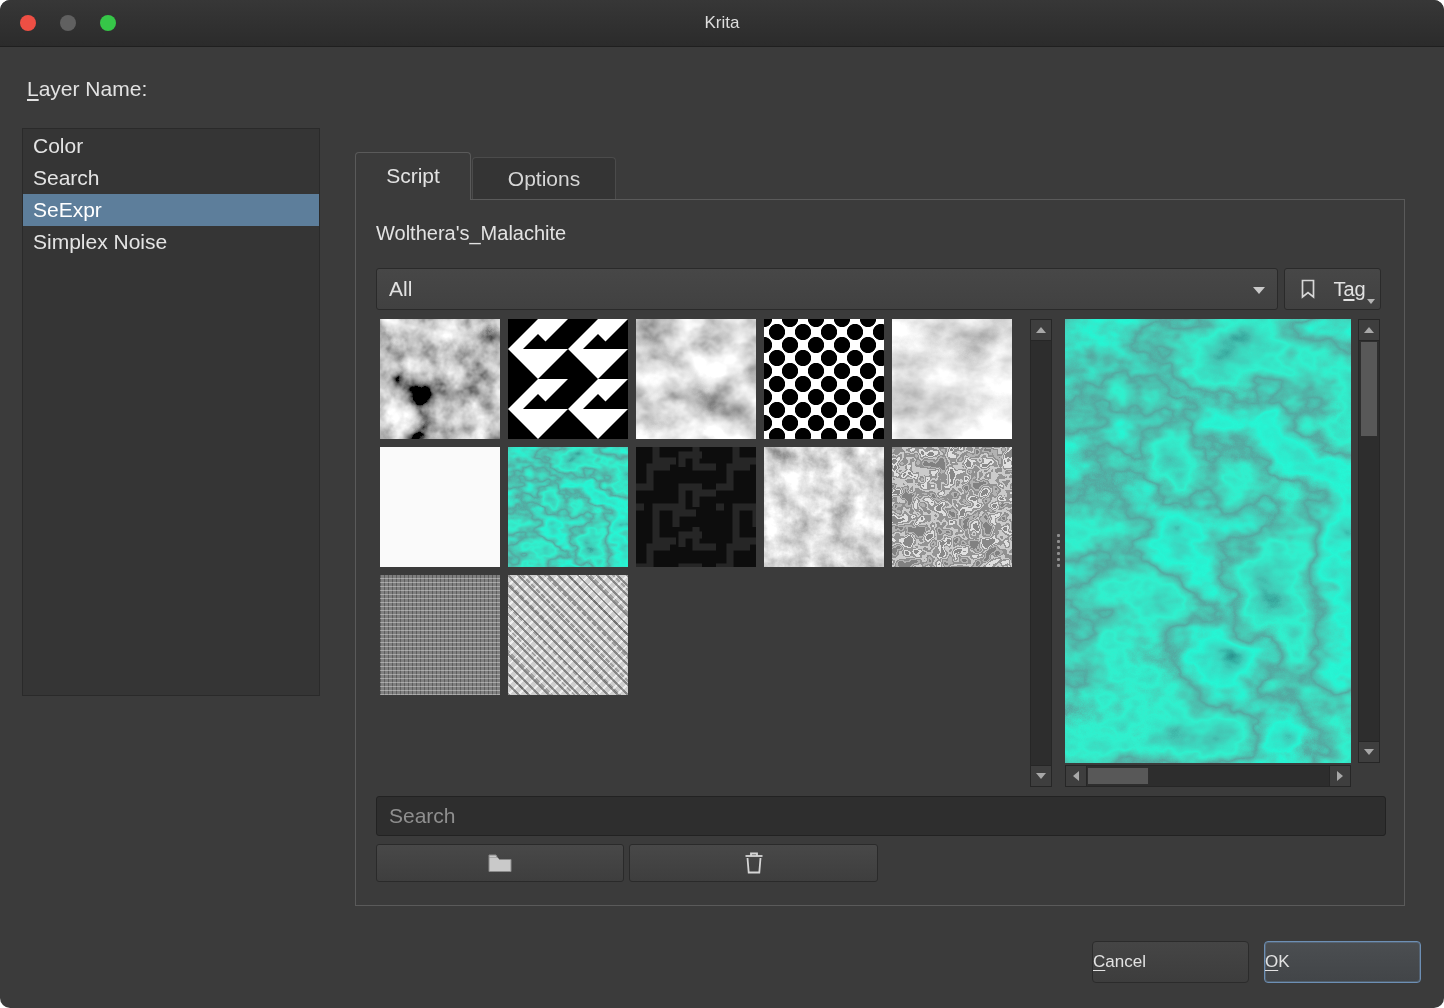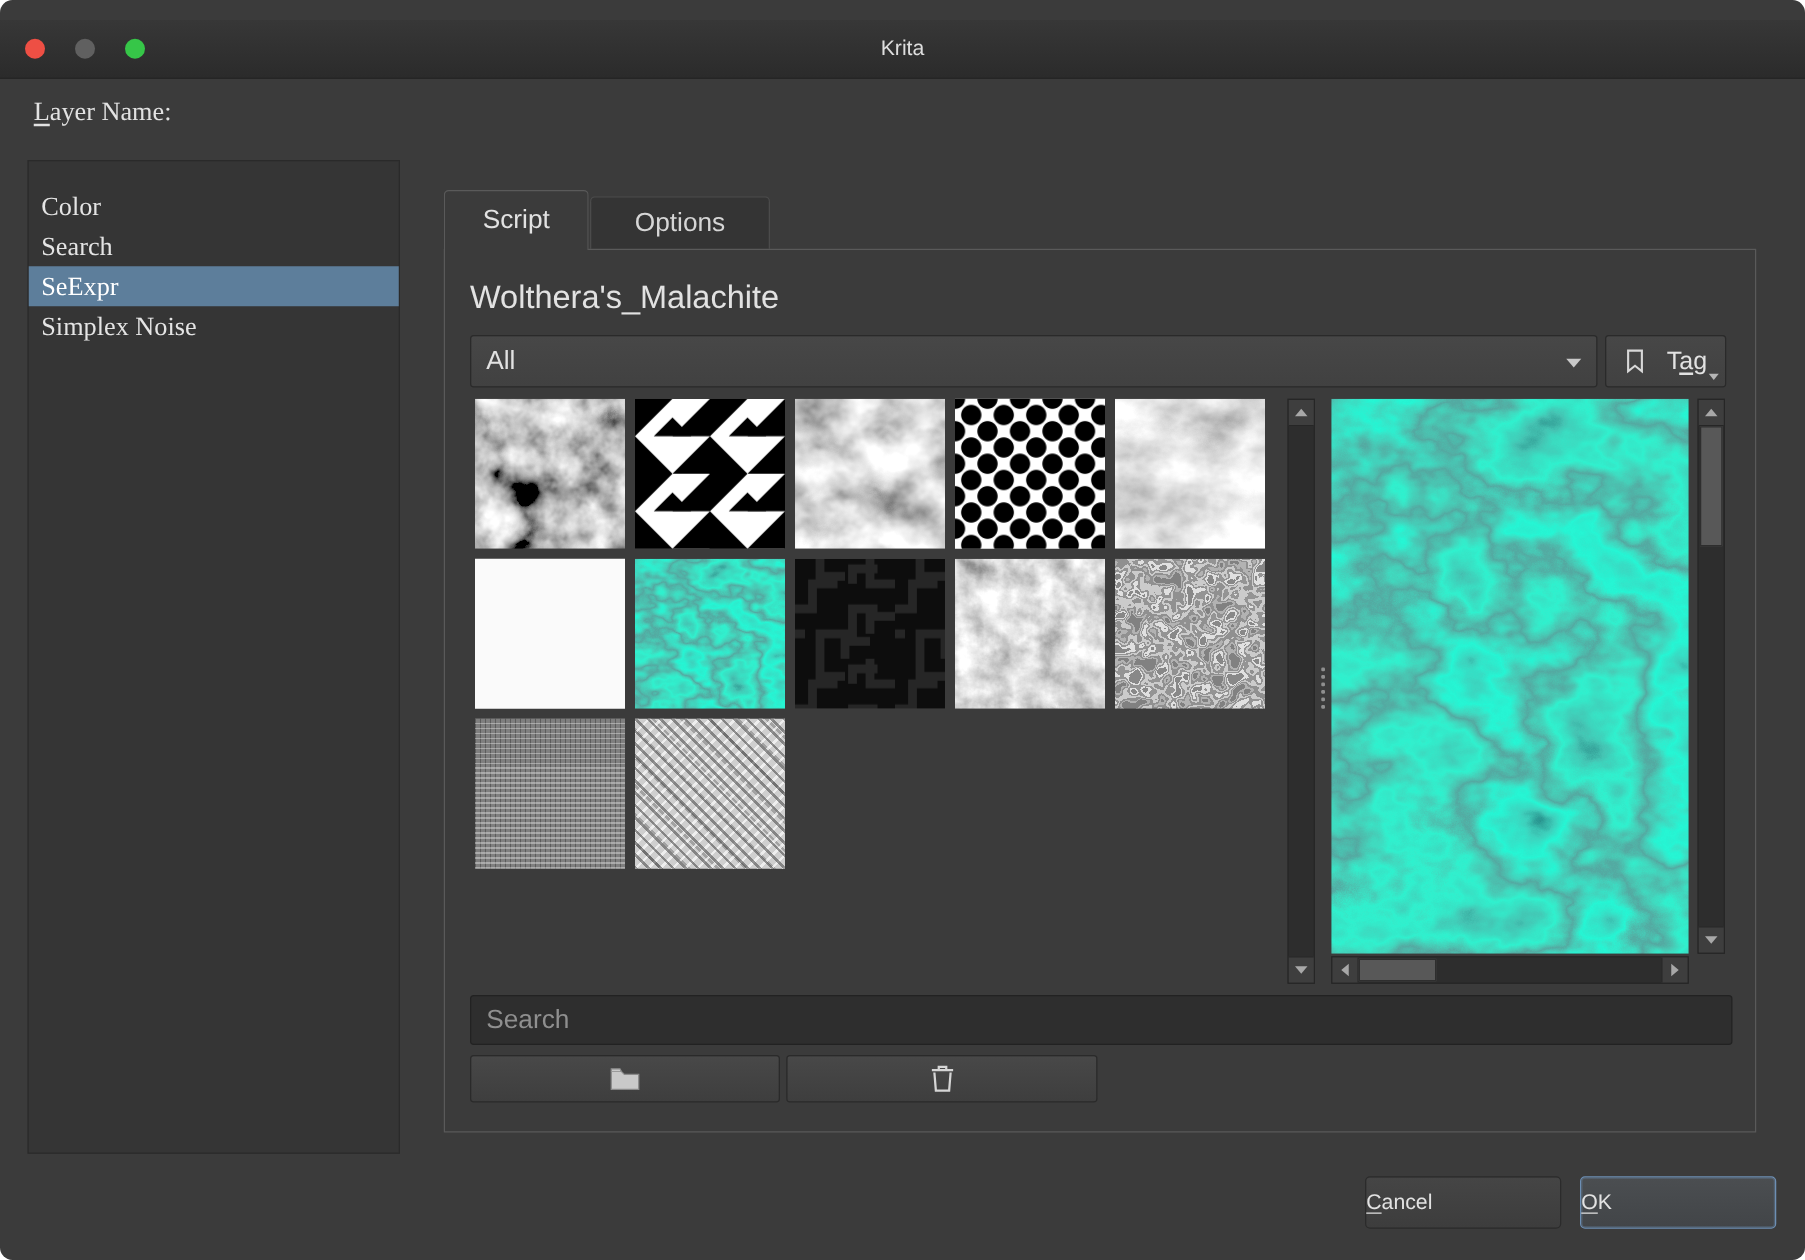--- a/index.html
+++ b/index.html
@@ -11,49 +11,49 @@
     --frame:#5a5a5a; --track:#2d2d2d; --sbbtn:#3e3e3e; --thumb:#585858;
   }
   html,body{margin:0;padding:0;background:#fff;}
   .window{
     position:relative;width:1444px;height:1008px;background:var(--bg);
     border-radius:10px;overflow:hidden;
     font-family:"Liberation Sans","DejaVu Sans",sans-serif;color:var(--text);
     -webkit-font-smoothing:antialiased;
   }
   
-  .titlebar{position:absolute;left:0;top:16px;right:0;height:46px;
+  .titlebar{position:absolute;left:0;top:0;right:0;height:46px;
     background:linear-gradient(var(--titlebar-top),var(--titlebar-bot));
     border-bottom:1px solid #1f1f1f;}
   .title{line-height:46px;text-align:center;font-size:17px;color:#dedede;}
   .light{position:absolute;top:15px;width:16px;height:16px;border-radius:50%;}
   .light.red{left:20px;background:#ee4f44;}
   .light.gray{left:60px;background:#606060;}
   .light.green{left:100px;background:#36c648;}
   
-  .layer-label{position:absolute;left:27px;top:77px;font-size:21px;font-family:Liberation Serif, serif;}
+  .layer-label{position:absolute;left:27px;top:77px;font-size:21px;}
   .layer-input{position:absolute;left:190px;top:68px;width:1233px;height:44px;
     box-sizing:border-box;background:var(--input-bg);border:1px solid var(--input-border);
     border-radius:4px;color:#ececec;font-size:21px;padding:0 14px;outline:none;
     font-family:inherit;}
   
-  .typelist{position:absolute;left:22px;top:128px;width:298px;height:795px;
-    box-sizing:border-box;background:var(--list-bg);border:1px solid #2a2a2a;padding-top:20px;font-family:Liberation Serif, serif;}
+  .typelist{position:absolute;left:22px;top:128px;width:298px;height:568px;
+    box-sizing:border-box;background:var(--list-bg);border:1px solid #2a2a2a;padding-top:1px;}
   .typelist .item{height:32px;line-height:32px;padding:0 10px;font-size:21px;color:#e4e4e4;cursor:default;}
   .typelist .item.selected{background:var(--sel);color:#fff;}
   
   .tab{position:absolute;text-align:center;box-sizing:border-box;cursor:default;
     border-radius:4px 4px 0 0;font-size:21px;}
   .tab.active{left:355px;top:152px;width:116px;height:48px;line-height:46px;
     background:var(--bg);border:1px solid var(--frame);border-bottom:none;z-index:3;}
   .tab.inactive{left:472px;top:157px;width:144px;height:43px;line-height:41px;
     background:#343434;border:1px solid #4b4b4b;border-bottom:none;color:#d6d6d6;z-index:1;}
   .panel{position:absolute;left:355px;top:199px;width:1050px;height:707px;
     box-sizing:border-box;border:1px solid var(--frame);background:var(--bg);z-index:2;}
-  .res-name{position:absolute;left:20px;top:22px;font-size:26px;}
+  .res-name{position:absolute;left:20px;top:22px;font-size:20px;}
   
   .combo{position:absolute;left:20px;top:68px;width:902px;height:42px;box-sizing:border-box;
     background:linear-gradient(#474747,#414141);border:1px solid var(--btn-border);
     border-radius:3px;line-height:40px;padding:0 12px;font-size:21px;}
   .combo .arr-down{position:absolute;right:12px;top:18px;}
   .arr-down{width:0;height:0;border-left:6px solid transparent;border-right:6px solid transparent;border-top:7px solid #c9c9c9;}
   .tag-btn{position:absolute;left:928px;top:68px;width:97px;height:42px;box-sizing:border-box;
     background:linear-gradient(#474747,#414141);border:1px solid var(--btn-border);border-radius:3px;
     display:flex;align-items:center;justify-content:center;gap:16px;font-size:20px;}
   .tag-btn .mini-arr{position:absolute;right:5px;bottom:5px;width:0;height:0;

